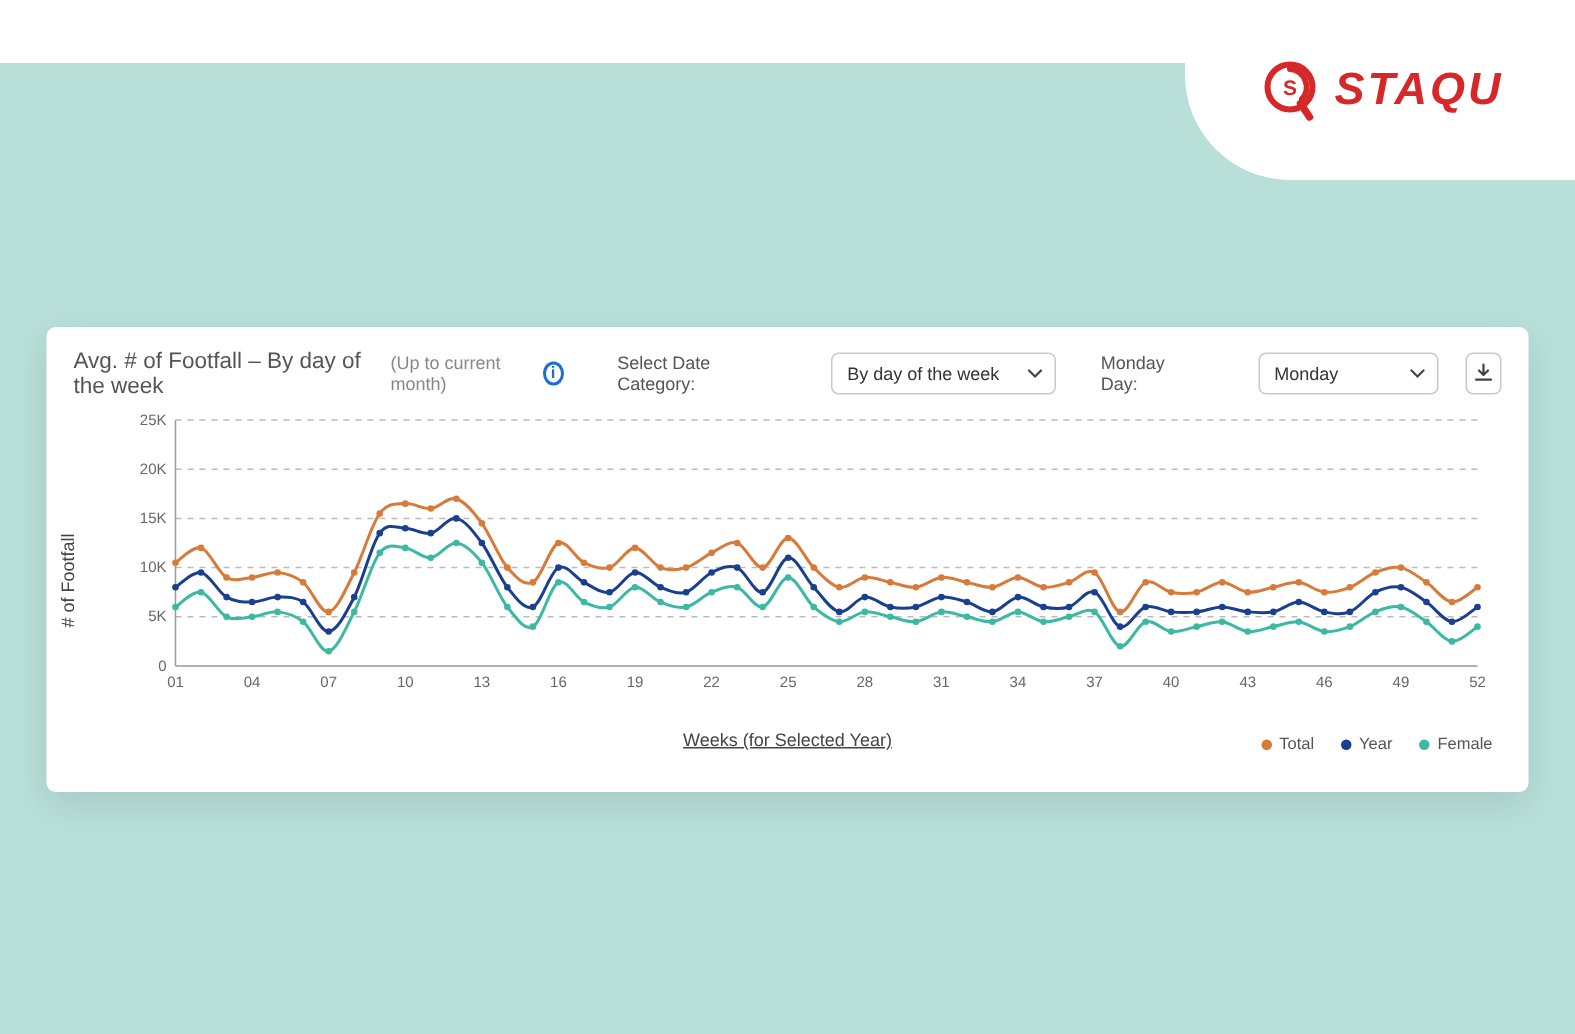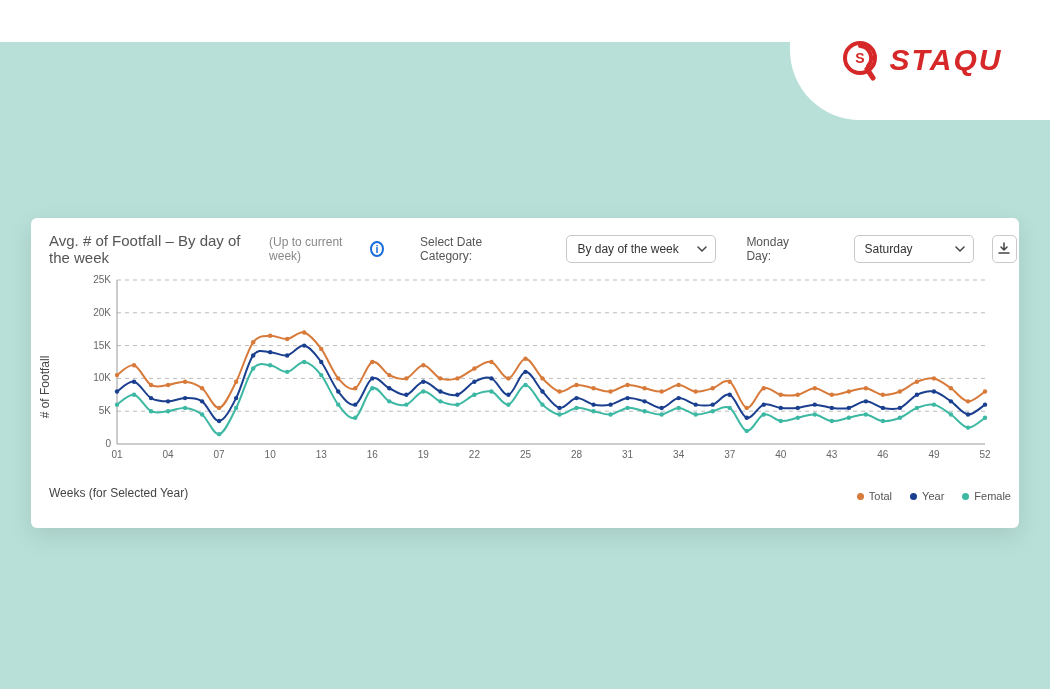--- a/index.html
+++ b/index.html
@@ -38,21 +38,21 @@
     letter-spacing: 2px;
     font-style: italic;
   }
   .card {
     position: absolute;
     left: 31px; top: 218px;
     width: 988px; height: 310px;
     background: #fff;
     border-radius: 6px;
     box-shadow: 0 8px 24px rgba(0,0,0,0.10);
-    padding: 14px 2px 10px 18px;
+    padding: 14px 18px 10px 18px;
   }
   .card-header {
     display: flex;
     align-items: center;
     gap: 6px;
     flex-wrap: nowrap;
   }
   .title {
     font-size: 15px;
     color: #555;
@@ -127,22 +127,24 @@
     gap: 18px;
     font-size: 11px;
     color: #555;
     align-items: flex-end;
   }
   .legend-item { display: flex; align-items: center; gap: 5px; }
   .dot { width: 7px; height: 7px; border-radius: 50%; display:inline-block; }
   .xlabel {
     position: absolute;
     left: 0; right: 0; bottom: 2px;
+    text-align: center;
     font-size: 12px;
     color: #444;
+    text-decoration: underline;
   }
   .ylabel {
     position: absolute;
     left: -4px; top: 50%;
     transform: translate(-50%, -50%) rotate(-90deg);
     transform-origin: center;
     font-size: 12px;
     color: #444;
     white-space: nowrap;
   }
@@ -189,33 +191,33 @@
     <path d="M22 8 a12 12 0 0 1 8 20" fill="none" stroke="#d62828" stroke-width="4" stroke-linecap="round"></path>
     <path d="M29 31 L35 40" stroke="#d62828" stroke-width="5" stroke-linecap="round"></path>
     <text x="22" y="25" text-anchor="middle" font-size="14" font-weight="700" fill="#d62828">S</text>
   </svg>
   <span class="logo-text">STAQU</span>
 </div>
 
 <div class="card">
   <div class="card-header">
     <span class="title">Avg. # of Footfall – By day of the week</span>
-    <span class="subtitle">(Up to current week)</span>
+    <span class="subtitle">(Up to current month)</span>
     <span class="info-icon">i</span>
     <span class="spacer"></span>
     <span class="ctl-label">Select Date Category:</span>
     <div class="select wide">
       <span>By day of the week</span>
       <svg class="chevron" viewBox="0 0 10 10">
           <path d="M1 3 L5 7 L9 3" fill="none" stroke="#444" stroke-width="1.5" stroke-linecap="round"></path>
         </svg>
     </div>
     <span class="ctl-label">Monday Day:</span>
     <div class="select">
-      <span>Saturday</span>
+      <span>Monday</span>
       <svg class="chevron" viewBox="0 0 10 10">
           <path d="M1 3 L5 7 L9 3" fill="none" stroke="#444" stroke-width="1.5" stroke-linecap="round"></path>
         </svg>
     </div>
     <div class="dl-btn">
       <svg width="14" height="14" viewBox="0 0 14 14">
         <path d="M7 1 L7 8 M4 5 L7 8 L10 5 M2 11 L12 11" fill="none" stroke="#444" stroke-width="1.5" stroke-linecap="round" stroke-linejoin="round"></path>
       </svg>
     </div>
   </div>

